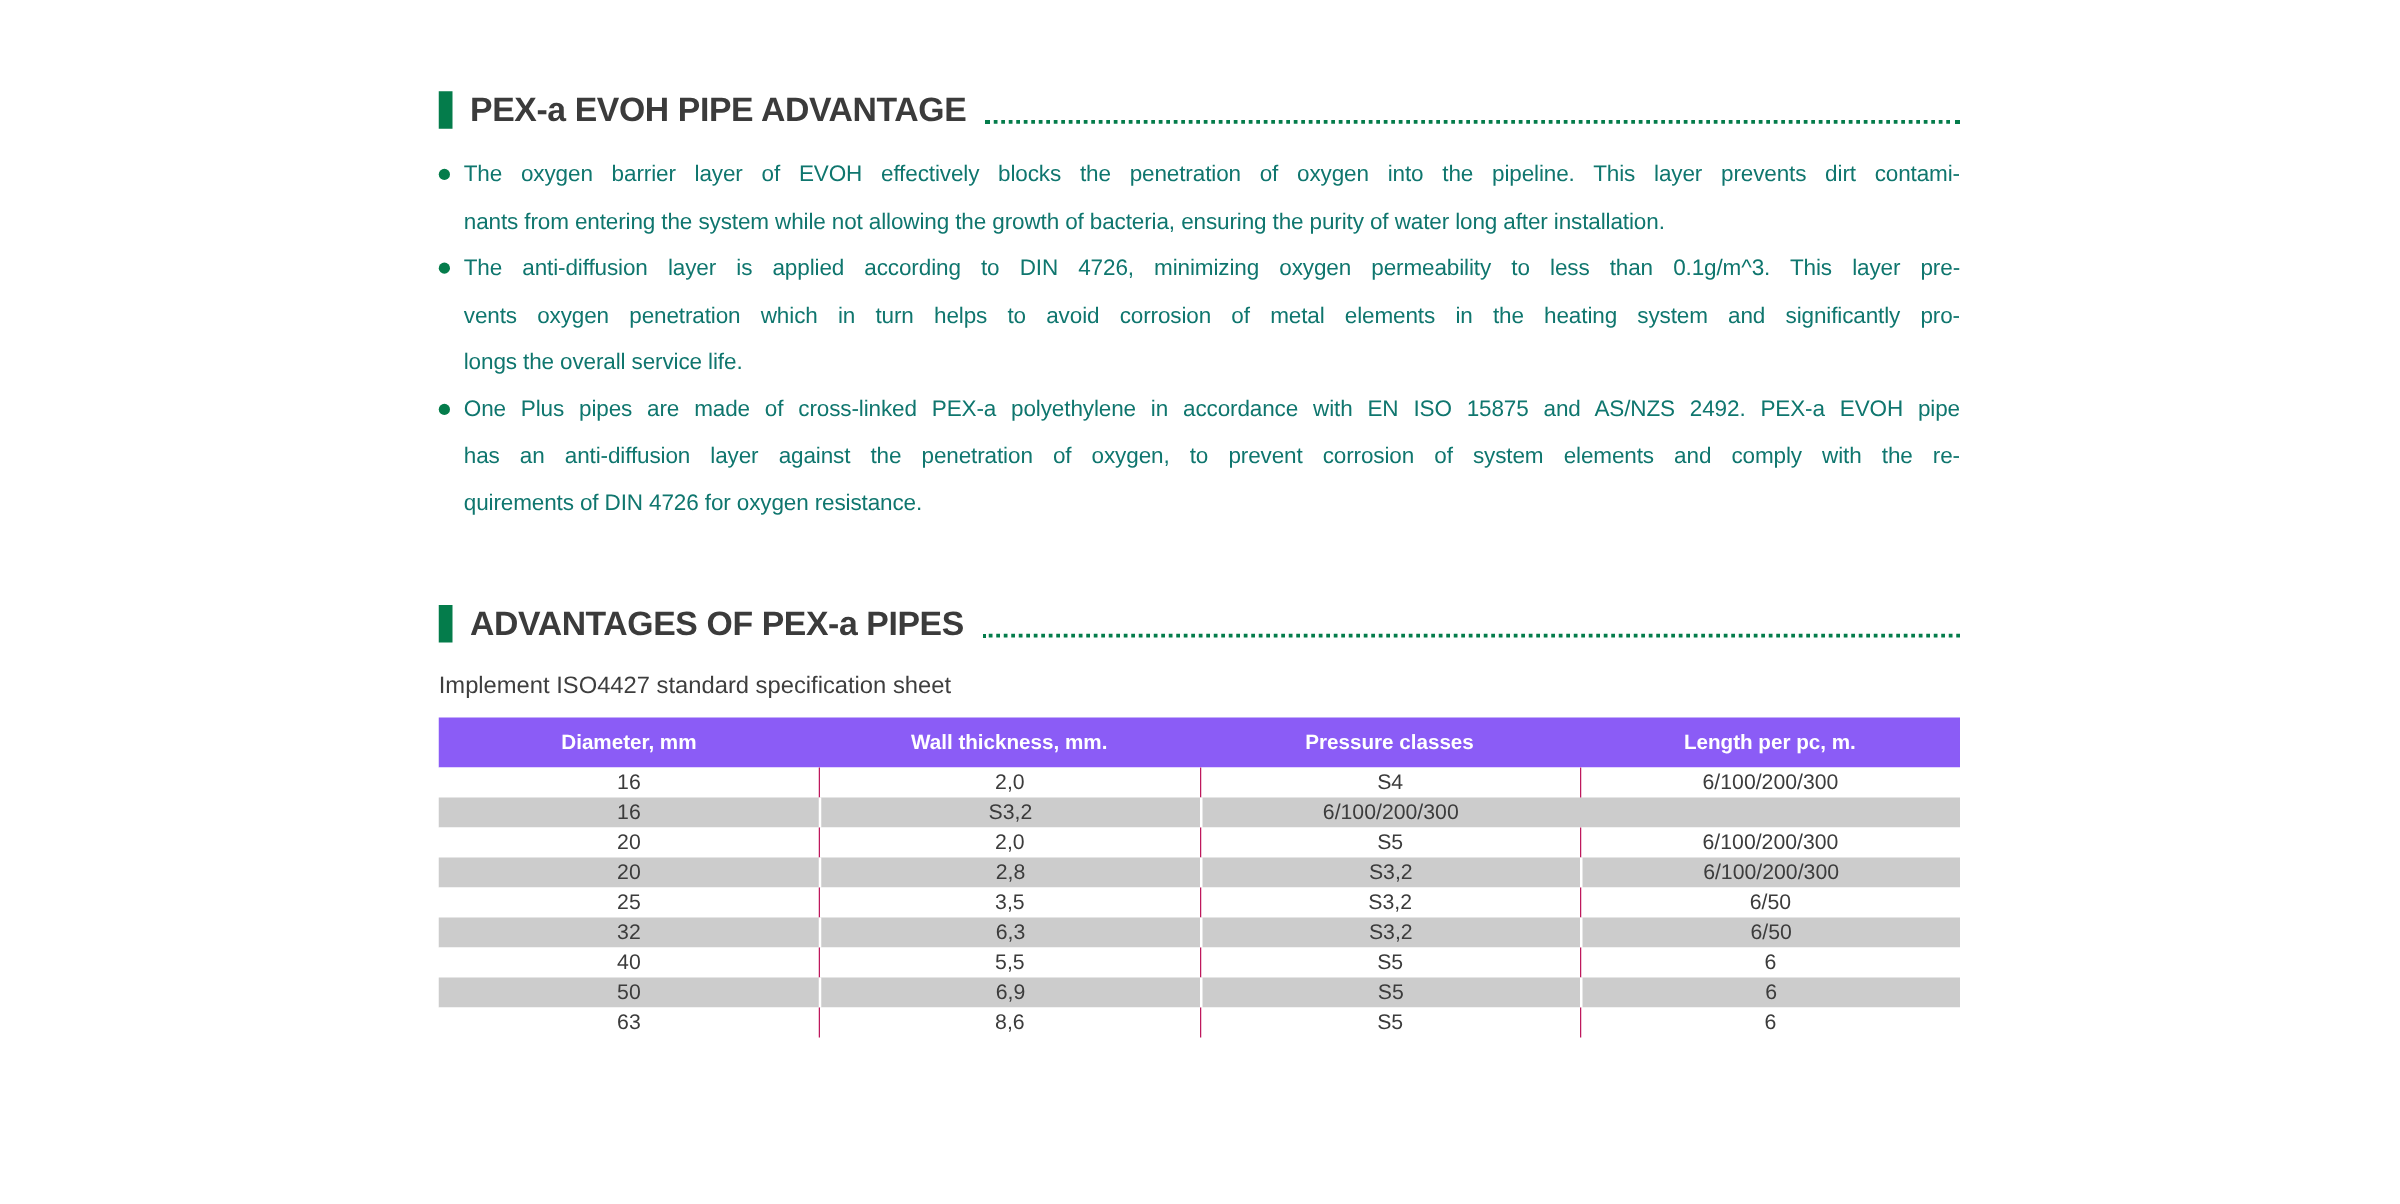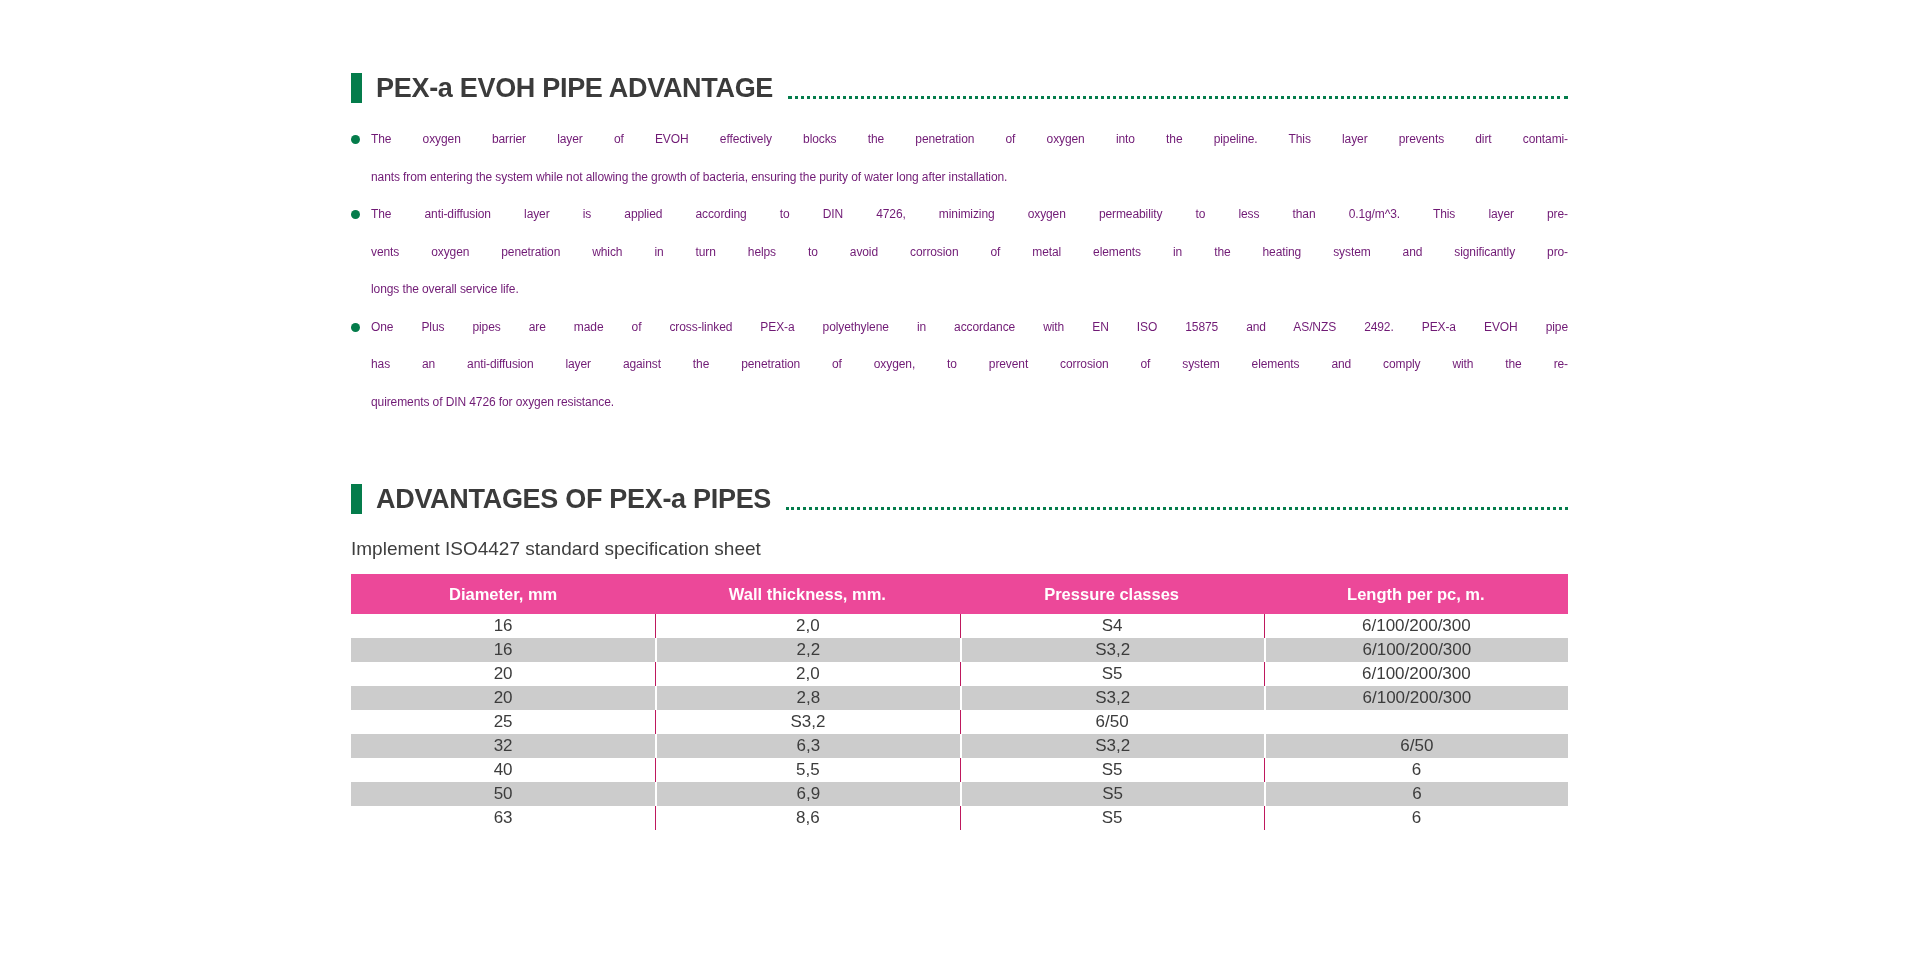--- a/index.html
+++ b/index.html
@@ -13,21 +13,21 @@
   
   .sec-head{display:flex;align-items:center;height:36px;}
   .sec-head.first{margin-top:70px;}
   .sec-head.second{margin-top:60px;}
   .accent-bar{width:11px;height:30px;margin-right:14px;flex:0 0 auto;}
   .sec-title{font-size:27px;font-weight:bold;color:#3b3b3b;letter-spacing:-0.3px;white-space:nowrap;}
   .dotted-leader{flex:1 1 auto;margin-left:15px;margin-bottom:-8px;height:10px;border-bottom:3px dotted;}
 
   
   .bullets{margin-top:15px;}
-  .bullet{position:relative;padding-left:20px;font-size:12px;line-height:37.5px;color:#701a75;letter-spacing:-0.1px;}
+  .bullet{position:relative;padding-left:20px;font-size:18px;line-height:37.5px;color:#0f766e;letter-spacing:-0.1px;}
   .bullet-dot{position:absolute;left:0;top:14px;width:9px;height:9px;border-radius:50%;}
   .bline{white-space:normal;}
   .bline.j{text-align:justify;text-align-last:justify;text-justify:inter-word;}
 
   
   .subtitle{margin-top:21px;font-size:19px;color:#3e3e3e;}
 
   
   .spec-table{margin-top:14px;width:100%;}
   .trow{display:flex;width:100%;}
@@ -74,53 +74,53 @@
 
   <div class="sec-head second">
     <div class="accent-bar" style="background: rgb(4, 124, 75);"></div>
     <div class="sec-title">ADVANTAGES OF PEX-a PIPES</div>
     <div class="dotted-leader" style="border-color: rgb(4, 124, 75);"></div>
   </div>
 
   <div class="subtitle">Implement ISO4427 standard specification sheet</div>
 
   <div class="spec-table">
-    <div class="trow head" style="background: #ec4899; text-align: right;">
+    <div class="trow head" style="background: #8b5cf6; text-align: right;">
         <div class="tcell">Diameter, mm</div>
         <div class="tcell">Wall thickness, mm.</div>
         <div class="tcell">Pressure classes</div>
         <div class="tcell">Length per pc, m.</div>
       </div>
     <div id="table-body">
         <div class="trow body white">
           <div class="tcell">16</div>
           <div class="tcell">2,0</div>
           <div class="tcell">S4</div>
           <div class="tcell">6/100/200/300</div>
         </div>
         <div class="trow body gray">
           <div class="tcell">16</div>
-          <div class="tcell">2,2</div>
           <div class="tcell">S3,2</div>
           <div class="tcell">6/100/200/300</div>
         </div>
         <div class="trow body white">
           <div class="tcell">20</div>
           <div class="tcell">2,0</div>
           <div class="tcell">S5</div>
           <div class="tcell">6/100/200/300</div>
         </div>
         <div class="trow body gray">
           <div class="tcell">20</div>
           <div class="tcell">2,8</div>
           <div class="tcell">S3,2</div>
           <div class="tcell">6/100/200/300</div>
         </div>
         <div class="trow body white">
           <div class="tcell">25</div>
+          <div class="tcell">3,5</div>
           <div class="tcell">S3,2</div>
           <div class="tcell">6/50</div>
         </div>
         <div class="trow body gray">
           <div class="tcell">32</div>
           <div class="tcell">6,3</div>
           <div class="tcell">S3,2</div>
           <div class="tcell">6/50</div>
         </div>
         <div class="trow body white">

